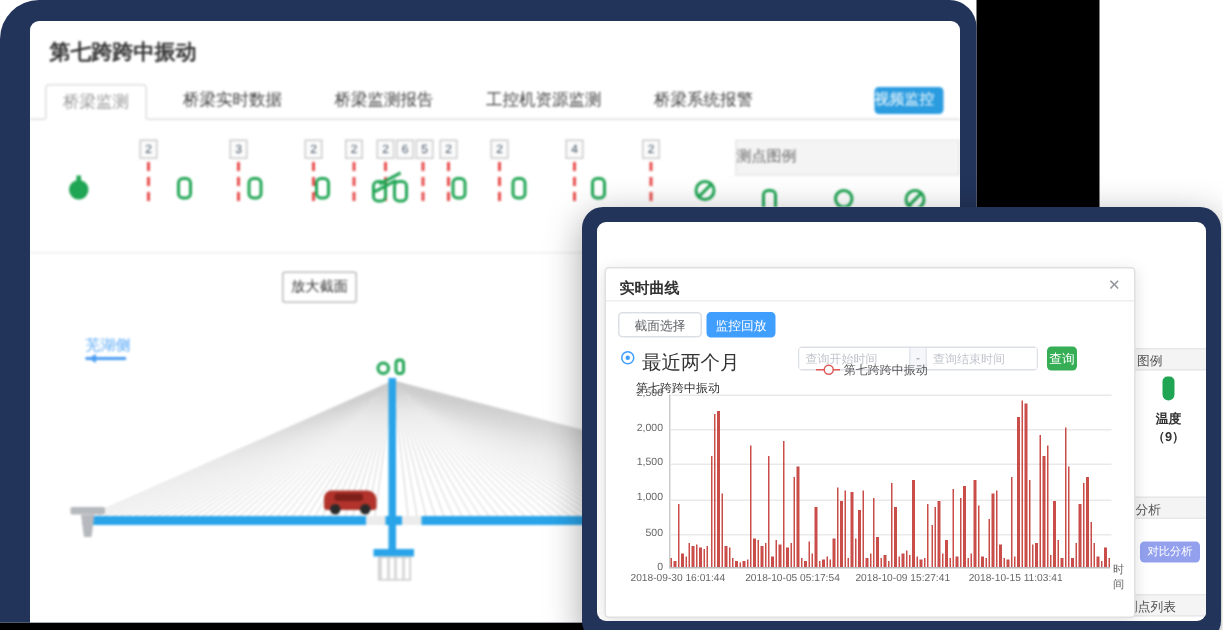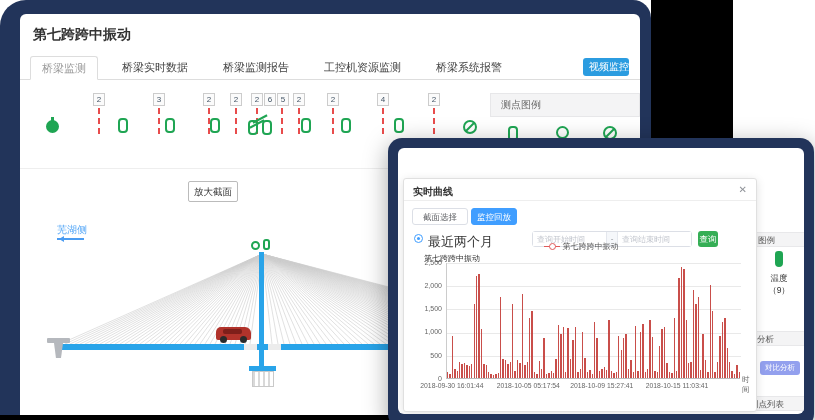--- a/index.html
+++ b/index.html
@@ -21,21 +21,21 @@
 
   .bw-title { left:13px; top:12px; font-size:14px; font-weight:bold; color:#333; }
 
   .tabbar { left:0; top:42px; width:620px; height:24px; border-bottom:1px solid #ddd;
     display:flex; padding-left:10px; }
   .tab { height:24px; line-height:23px; padding:0 11px; margin-right:13px; font-size:11px;
     color:#444; white-space:nowrap; }
   .tab.active { background:#fff; border:1px solid #ddd; border-bottom:1px solid #fff;
     color:#9a9a9a; border-radius:3px 3px 0 0; }
   .video-btn { left:563px; top:44px; width:46px; height:18px; background:#2b9ce0; color:#fff;
-    font-size:10px; text-align:right; line-height:18px; border-radius:3px; }
+    font-size:10px; text-align:left; line-height:18px; border-radius:3px; }
 
   
   .badge { position:absolute; top:79px; min-width:12px; height:13px; border:1px solid #ccc;
     background:#fbfbfb; color:#456; font-size:8px; text-align:center; line-height:11px;
     padding:0 1px; }
   .dash { position:absolute; top:94px; width:0; height:26px; border-left:2px dashed #e84c4c; }
   .lnk { position:absolute; top:104px; width:10px; height:15px; border:2px solid #1fa553;
     border-radius:4px; background:
       linear-gradient(#fff,#fff) center/6px 2px no-repeat; }
   .timer { position:absolute; top:106px; width:13px; height:13px; border:2px solid #1fa553;
@@ -49,21 +49,21 @@
   .multi .lnk { top:6px; border-width:2px; }
   .multi .l1 { left:0; }
   .multi .l2 { left:14px; }
   .multi::before, .multi::after { content:""; position:absolute; background:#1fa553;
     width:16px; height:2px; top:4px; left:4px; transform:rotate(-28deg); }
   .multi::after { top:9px; left:1px; }
 
   
   .panel { left:470px; top:79px; width:150px; height:45px; overflow:hidden; }
   .panel-head { position:absolute; left:0; top:0; width:150px; height:24px; background:#f4f4f5;
-    border:1px solid #e7e7e9; font-size:10px; color:#666; line-height:22px; padding-left:10px; }
+    border:1px solid #e7e7e9; font-size:10px; color:#666; line-height:22px; }
   .panel .lnk { top:33px; }
   .panel .circ { position:absolute; top:33px; width:13px; height:13px;
     border:2px solid #1fa553; border-radius:50%; }
   .panel .ban { top:33px; }
 
   .hr1 { left:0; top:154px; width:620px; height:1px; background:#eee; }
 
   
   .sec-box { left:20px; top:167px; width:133px; height:21px; background:#f5f5f5;
     border:1px solid #ddd; display:flex; align-items:center; }
@@ -106,21 +106,21 @@
   .card2 { left:388px; top:138px; width:426px; height:290px; background:#22345a;
     border-radius:14px; box-shadow:0 6px 24px rgba(0,0,0,.35); }
   .ow { left:398px; top:148px; width:406px; height:266px; background:#fff; border-radius:6px;
     overflow:hidden; }
 
   
   .strip { position:absolute; left:356px; top:0; width:50px; height:266px; }
   .band { position:absolute; left:0; width:50px; height:15px; background:#f4f4f5;
     border-top:1px solid #e8e8ea; border-bottom:1px solid #e8e8ea; font-size:8.5px; color:#555;
     line-height:14px; overflow:hidden; white-space:nowrap; }
-  .thermo-block { position:absolute; left:0; top:103px; width:50px; text-align:center; }
+  .thermo-block { position:absolute; left:0; top:103px; width:50px; text-align:center;font-weight:bold; }
   .thermo { display:inline-block; width:8px; height:16px; border:2px solid #1fa553;
     border-radius:4px 4px 5px 5px; background:#1fa553; }
   .t-label { font-size:8.5px; color:#333; margin-top:2px; }
   .t-count { font-size:8.5px; color:#333; }
   .cmp-btn { position:absolute; left:6px; top:213px; width:40px; height:14px; background:#93a0ee;
     color:#fff; font-size:7.5px; text-align:center; line-height:14px; border-radius:3px; }
 
   
   .dlg { position:absolute; left:5px; top:30px; width:354px; height:234px; background:#fff;
     border:1px solid #e0e0e0; border-radius:3px; box-shadow:0 2px 10px rgba(0,0,0,.12); }

